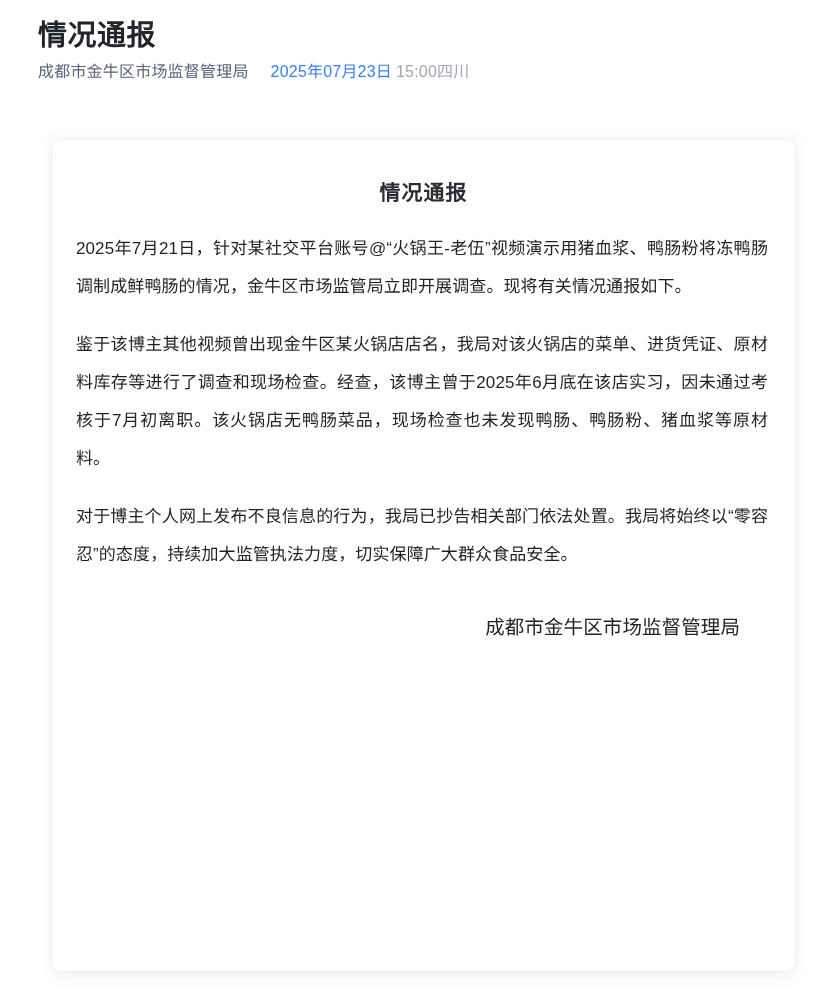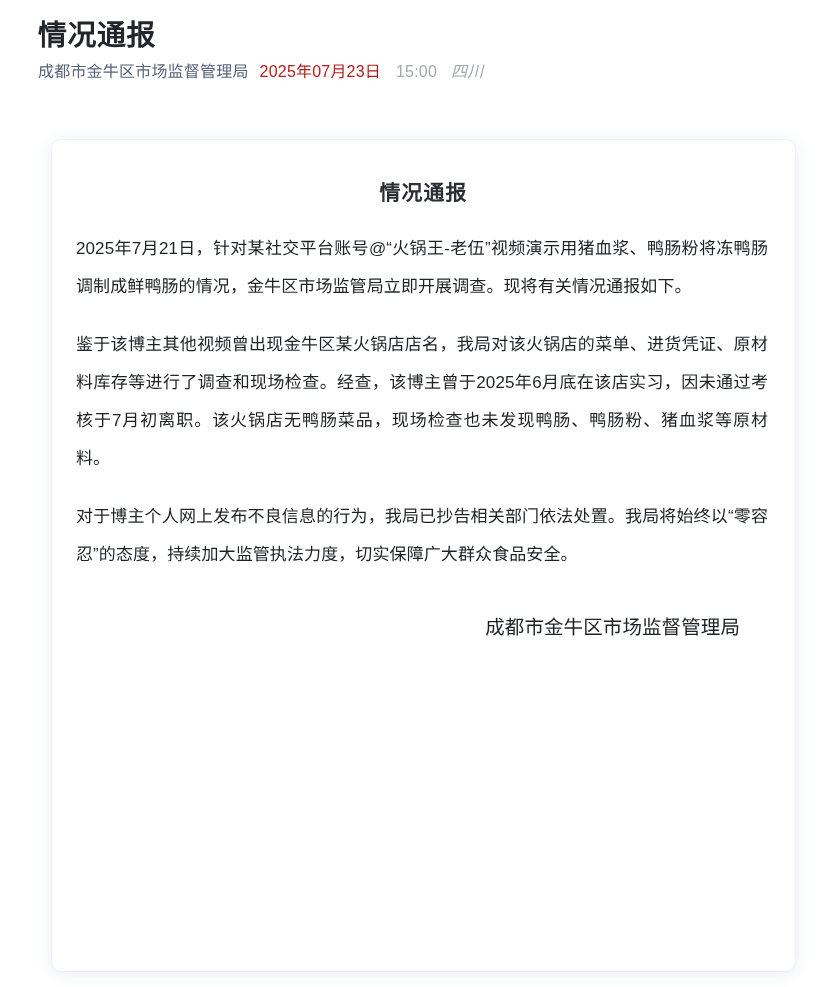--- a/index.html
+++ b/index.html
@@ -40,34 +40,32 @@
     align-items: baseline;
     font-size: 16px;
     line-height: 24px;
     white-space: nowrap;
   }
   .meta-source {
     color: #5a6478;
     letter-spacing: 0.2px;
   }
   .meta-date {
-    color: #b91c1c;
-    margin-left: 11px;
+    color: #3b82f6;
+    margin-left: 22px;
     letter-spacing: 0.2px;
   }
   .meta-time {
     color: #a2a8b3;
-    margin-left: 15px;
+    margin-left: 4px;
     letter-spacing: 0.2px;
   }
   .meta-region {
     color: #a2a8b3;
-    margin-left: 14px;
     letter-spacing: 0.2px;
-    font-style: italic;
   }
 
   
   .notice-card {
     position: absolute;
     left: 52px;
     top: 140px;
     width: 743px;
     height: 831px;
     box-sizing: border-box;

